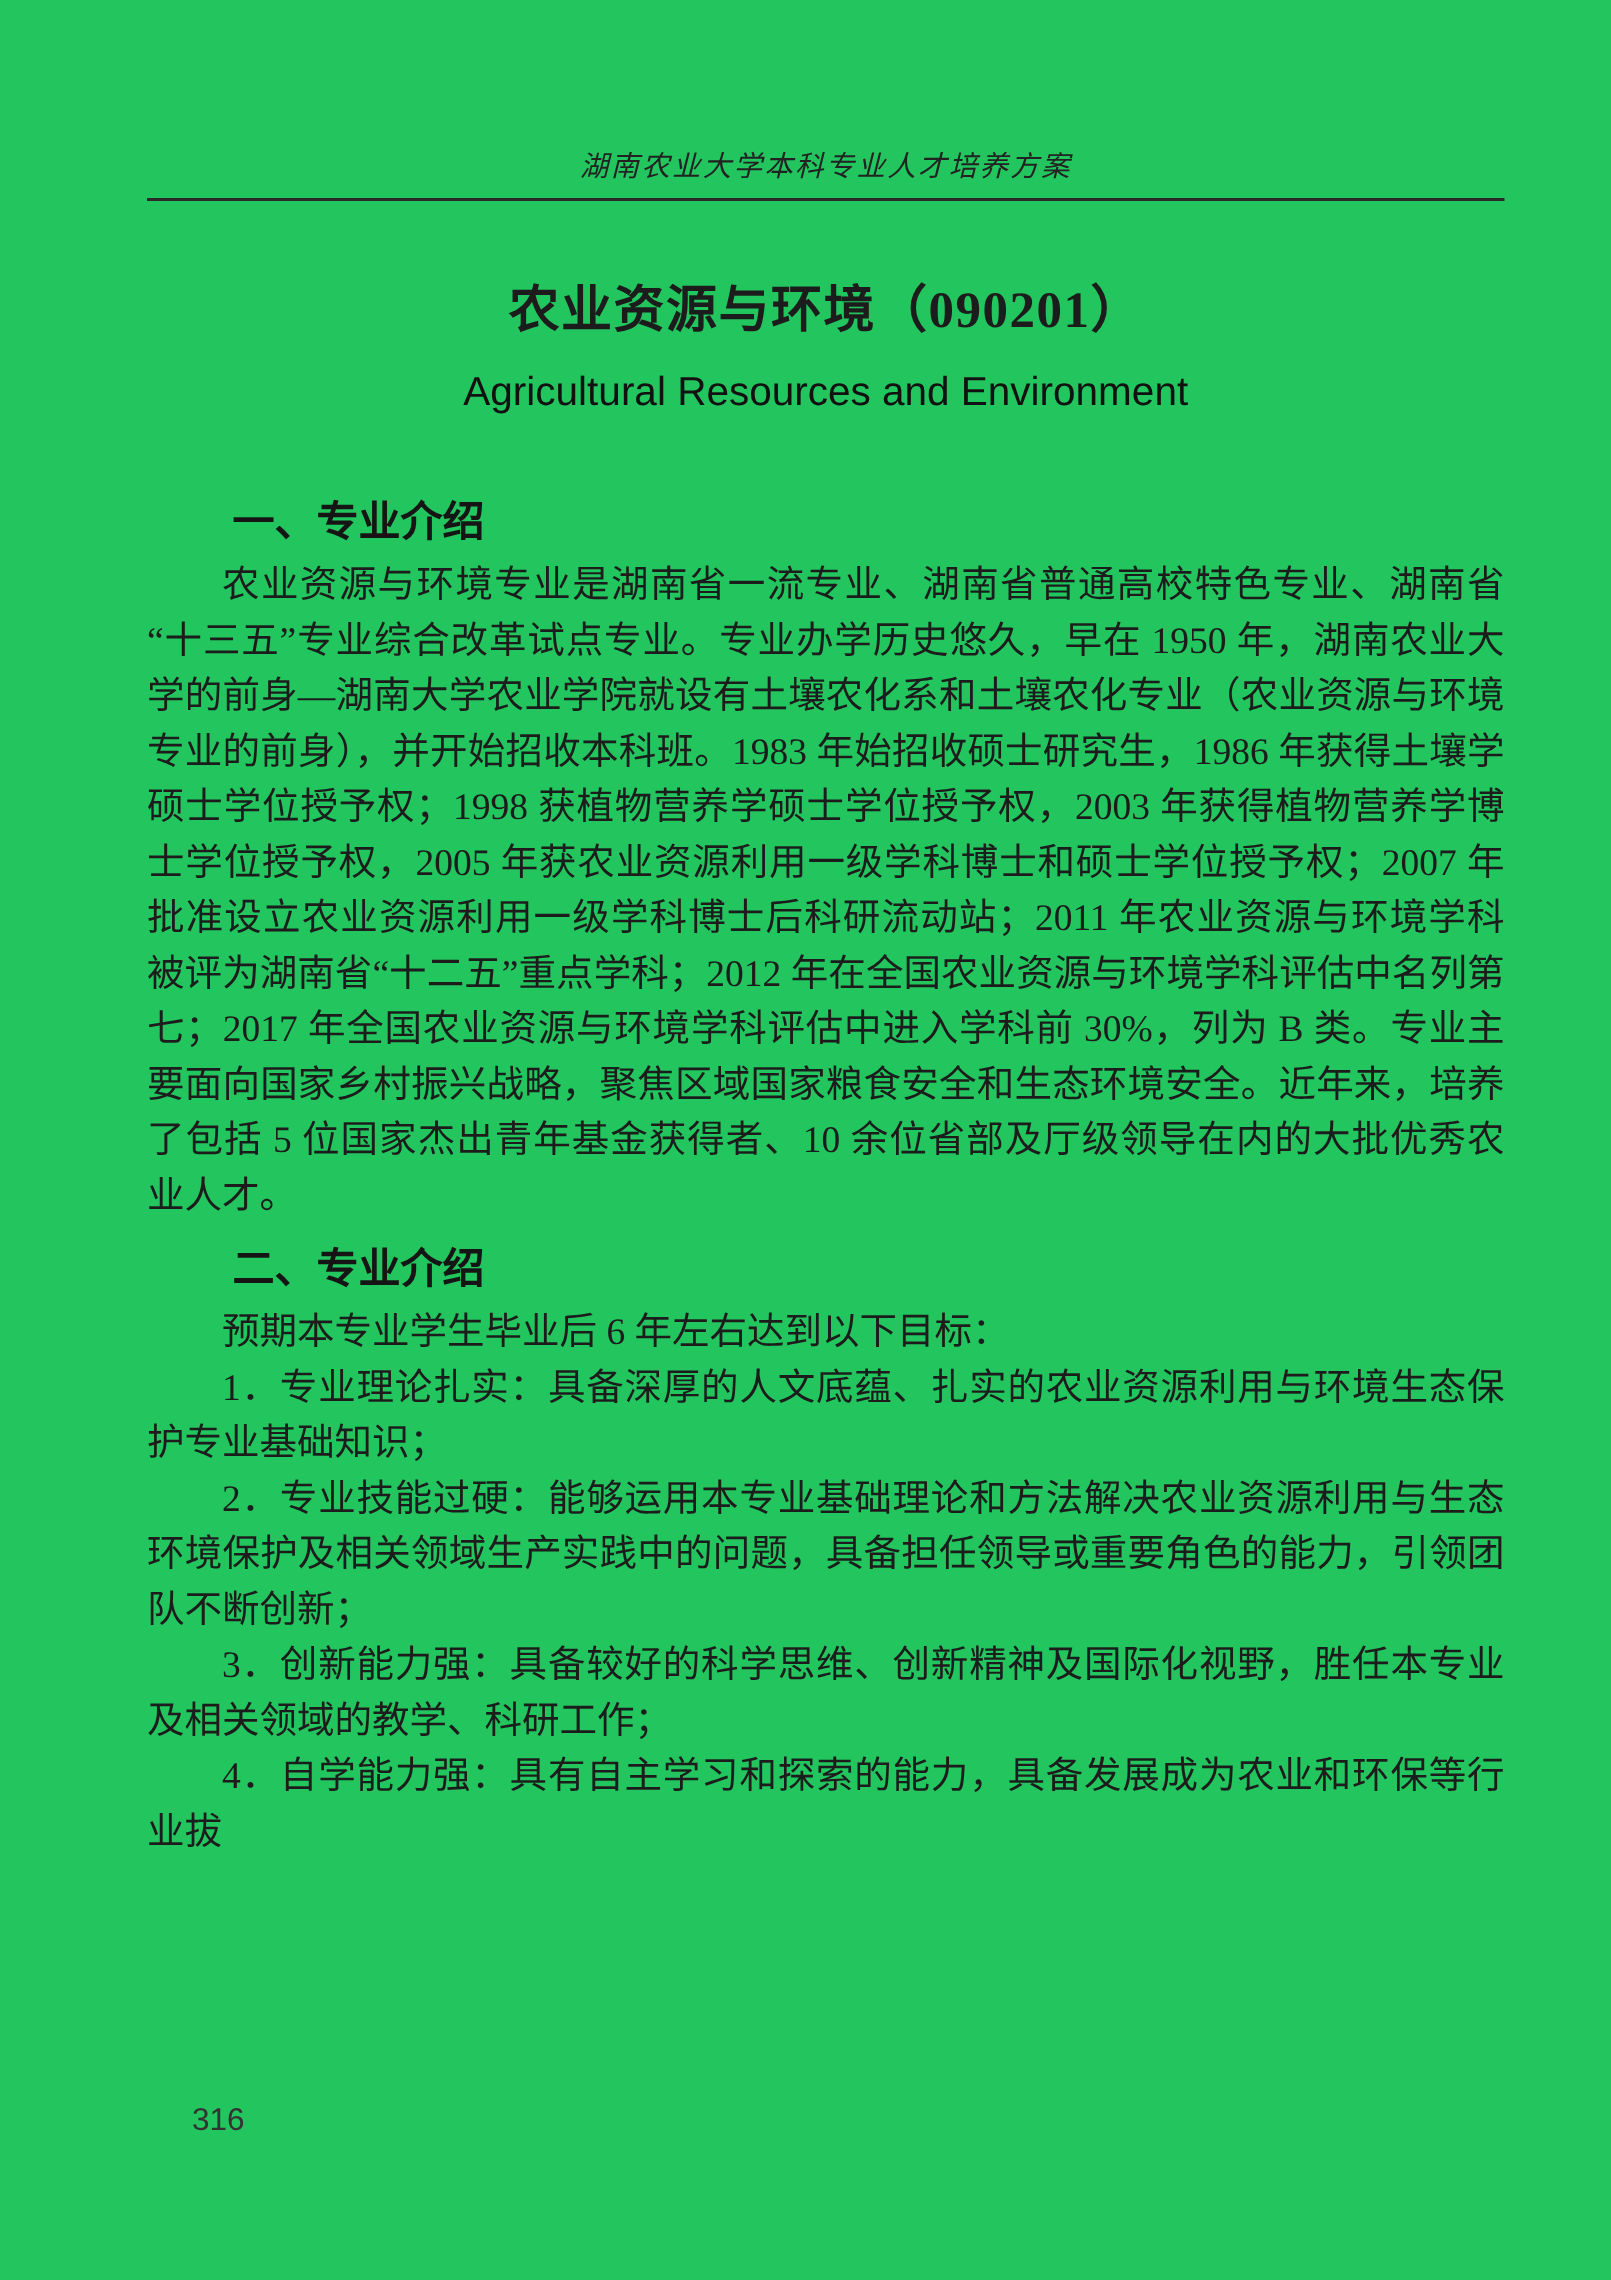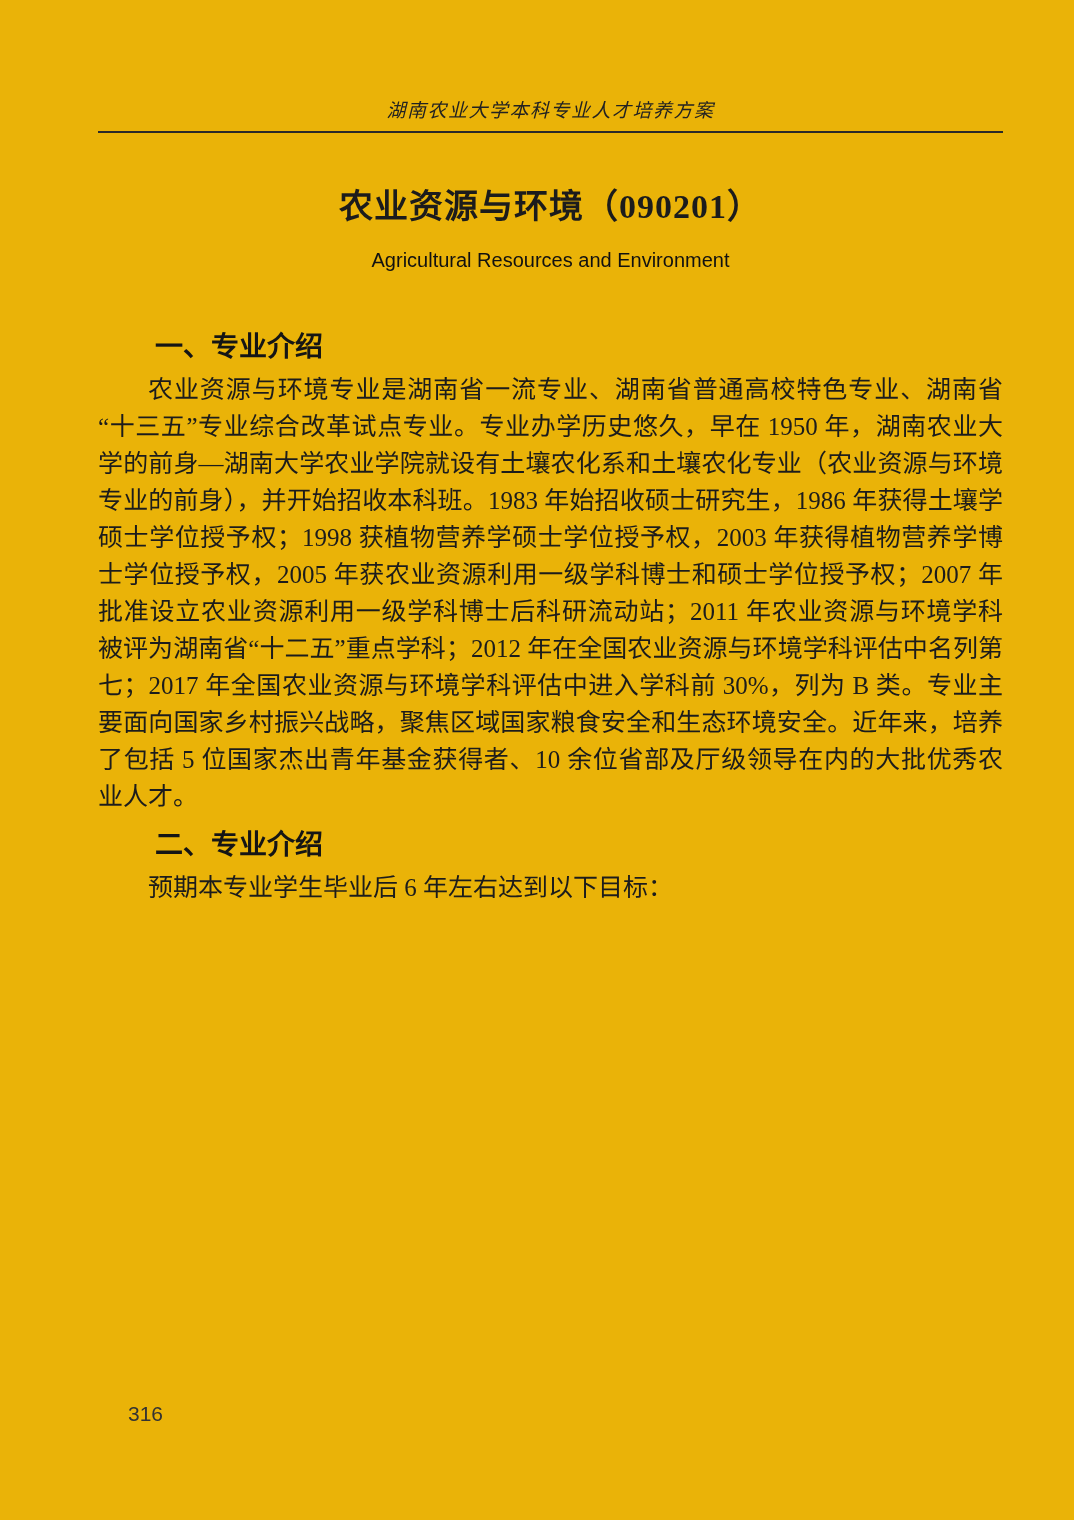--- a/index.html
+++ b/index.html
@@ -1,20 +1,20 @@
 <!DOCTYPE html>
 <html lang="zh-CN"><head>
 <meta charset="utf-8">
 <style>
   html, body { margin: 0; padding: 0; background: #ffffff; }
   .page {
     position: relative;
     width: 1074px;
     height: 1520px;
-    background: #eab308;
+    background: #22c55e;
     box-sizing: border-box;
     padding-top: 95px;
     font-family: "Liberation Serif", serif;
     color: #1c1c1c;
     overflow: hidden;
   }
   .content {
     width: 905px;
     margin-left: 98px;
   }
@@ -31,21 +31,21 @@
     margin-top: 50px;
     text-align: center;
     font-size: 34px;
     font-weight: bold;
     letter-spacing: 1px;
     line-height: 48px;
   }
   .doc-subtitle {
     margin-top: 13px;
     text-align: center;
-    font-size: 20px;
+    font-size: 27px;
     line-height: 32px;
     font-family: "Liberation Sans", sans-serif;
     color: #111;
   }
   .section-heading {
     margin-top: 56px;
     margin-bottom: 9px;
     padding-left: 57px;
     font-size: 28px;
     line-height: 30px;
@@ -85,17 +85,23 @@
 
     <div class="section-heading">一、专业介绍</div>
 
     <p class="body-para">农业资源与环境专业是湖南省一流专业、湖南省普通高校特色专业、湖南省“十三五”专业综合改革试点专业。专业办学历史悠久，早在 1950 年，湖南农业大学的前身—湖南大学农业学院就设有土壤农化系和土壤农化专业（农业资源与环境专业的前身），并开始招收本科班。1983 年始招收硕士研究生，1986 年获得土壤学硕士学位授予权；1998 获植物营养学硕士学位授予权，2003 年获得植物营养学博士学位授予权，2005 年获农业资源利用一级学科博士和硕士学位授予权；2007 年批准设立农业资源利用一级学科博士后科研流动站；2011 年农业资源与环境学科被评为湖南省“十二五”重点学科；2012 年在全国农业资源与环境学科评估中名列第七；2017 年全国农业资源与环境学科评估中进入学科前 30%，列为 B 类。专业主要面向国家乡村振兴战略，聚焦区域国家粮食安全和生态环境安全。近年来，培养了包括 5 位国家杰出青年基金获得者、10 余位省部及厅级领导在内的大批优秀农业人才。</p>
 
     <div class="section-heading second">二、专业介绍</div>
 
 
     <p class="body-para">预期本专业学生毕业后 6 年左右达到以下目标：</p>
 
+    <div>
+      <p class="body-para">1．专业理论扎实：具备深厚的人文底蕴、扎实的农业资源利用与环境生态保护专业基础知识；</p>
+      <p class="body-para">2．专业技能过硬：能够运用本专业基础理论和方法解决农业资源利用与生态环境保护及相关领域生产实践中的问题，具备担任领导或重要角色的能力，引领团队不断创新；</p>
+      <p class="body-para">3．创新能力强：具备较好的科学思维、创新精神及国际化视野，胜任本专业及相关领域的教学、科研工作；</p>
+      <p class="body-para">4．自学能力强：具有自主学习和探索的能力，具备发展成为农业和环保等行业拔</p>
+    </div>
 
   </div>
 
   <div class="page-number">316</div>
 </div>
 
 </body></html>

